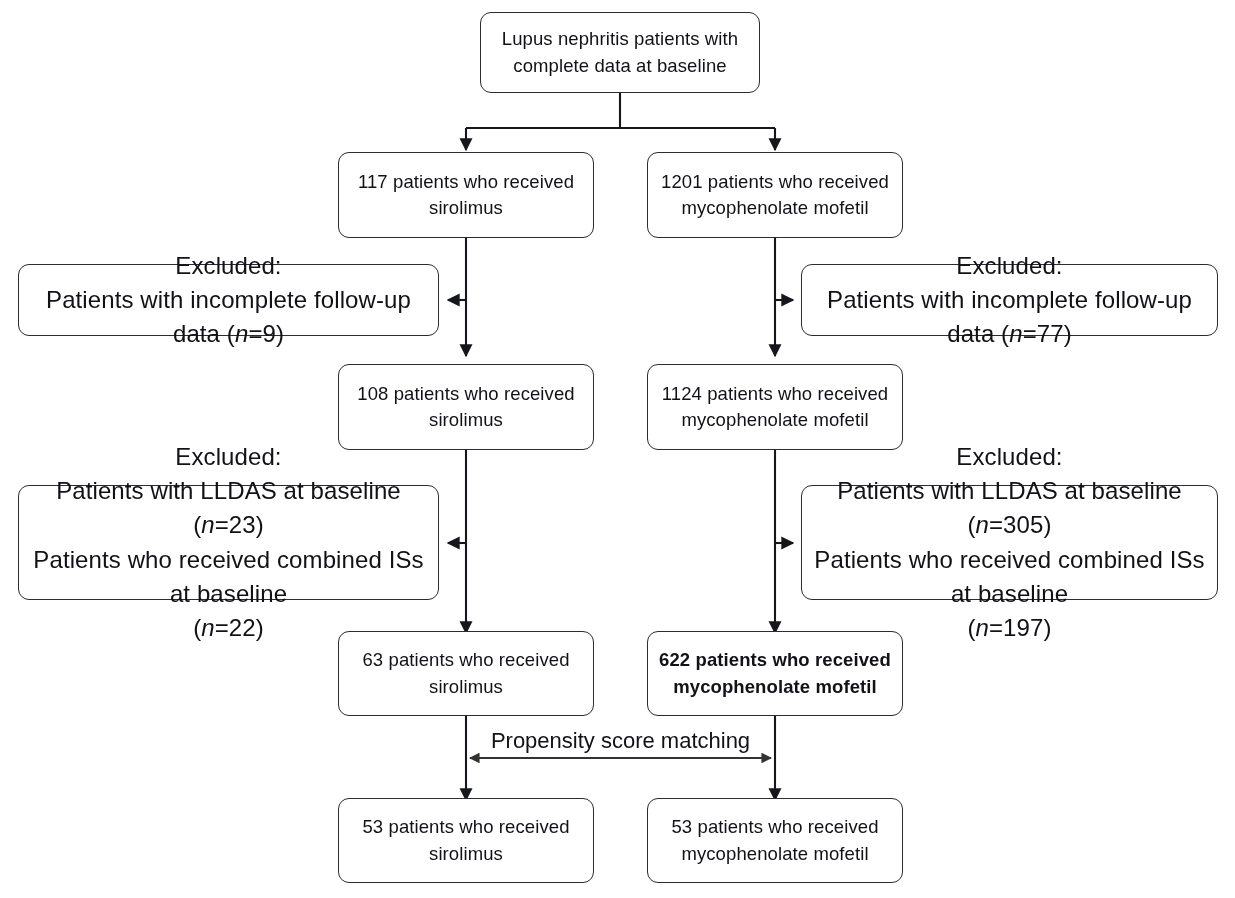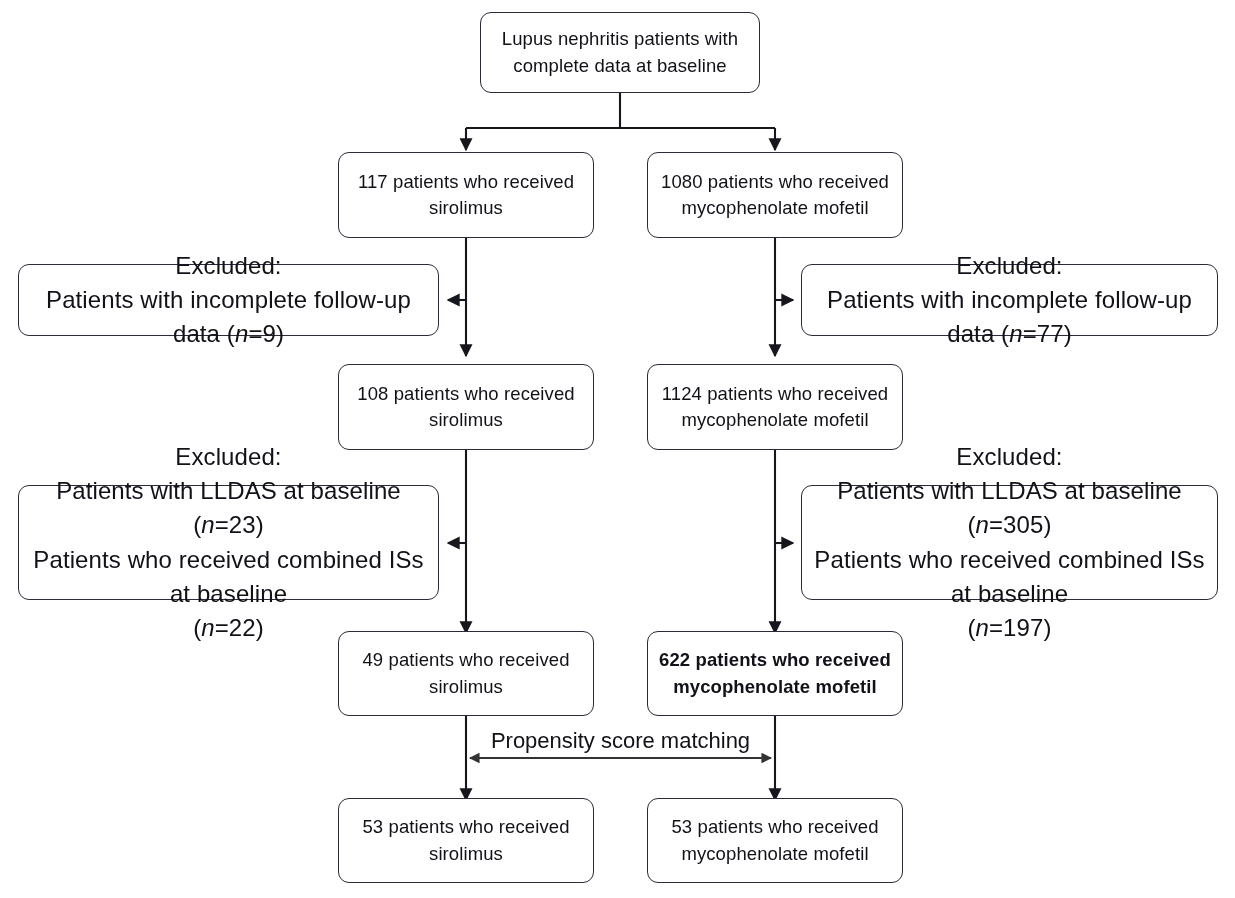--- a/index.html
+++ b/index.html
@@ -104,21 +104,21 @@
     <span class="txt">Lupus nephritis patients with
 complete data at baseline</span>
   </div>
 
   <div class="node" style="left:338px; top:152px; width:256px; height:86px;">
     <span class="txt">117 patients who received
 sirolimus</span>
   </div>
 
   <div class="node" style="left:647px; top:152px; width:256px; height:86px;">
-    <span class="txt">1080 patients who received
+    <span class="txt">1201 patients who received
 mycophenolate mofetil</span>
   </div>
 
   <div class="node excluded" style="left:18px; top:264px; width:421px; height:72px;">
     <span class="txt">Excluded:<br>Patients with incomplete follow-up data (<span class="ital">n</span>=9)</span>
   </div>
 
   <div class="node excluded" style="left:801px; top:264px; width:417px; height:72px;">
     <span class="txt">Excluded:<br>Patients with incomplete follow-up data (<span class="ital">n</span>=77)</span>
   </div>
@@ -135,21 +135,21 @@
 
   <div class="node excluded" style="left:18px; top:485px; width:421px; height:115px;">
     <span class="txt">Excluded:<br>Patients with LLDAS at baseline (<span class="ital">n</span>=23)<br>Patients who received combined ISs at baseline<br>(<span class="ital">n</span>=22)</span>
   </div>
 
   <div class="node excluded" style="left:801px; top:485px; width:417px; height:115px;">
     <span class="txt">Excluded:<br>Patients with LLDAS at baseline (<span class="ital">n</span>=305)<br>Patients who received combined ISs at baseline<br>(<span class="ital">n</span>=197)</span>
   </div>
 
   <div class="node" style="left:338px; top:631px; width:256px; height:85px;">
-    <span class="txt">49 patients who received
+    <span class="txt">63 patients who received
 sirolimus</span>
   </div>
 
   <div class="node" style="left:647px; top:631px; width:256px; height:85px;font-weight:bold;">
     <span class="txt">622 patients who received
 mycophenolate mofetil</span>
   </div>
 
   <div class="edge-label" style="left:470px; top:728px; width:301px;">Propensity score matching</div>
 

